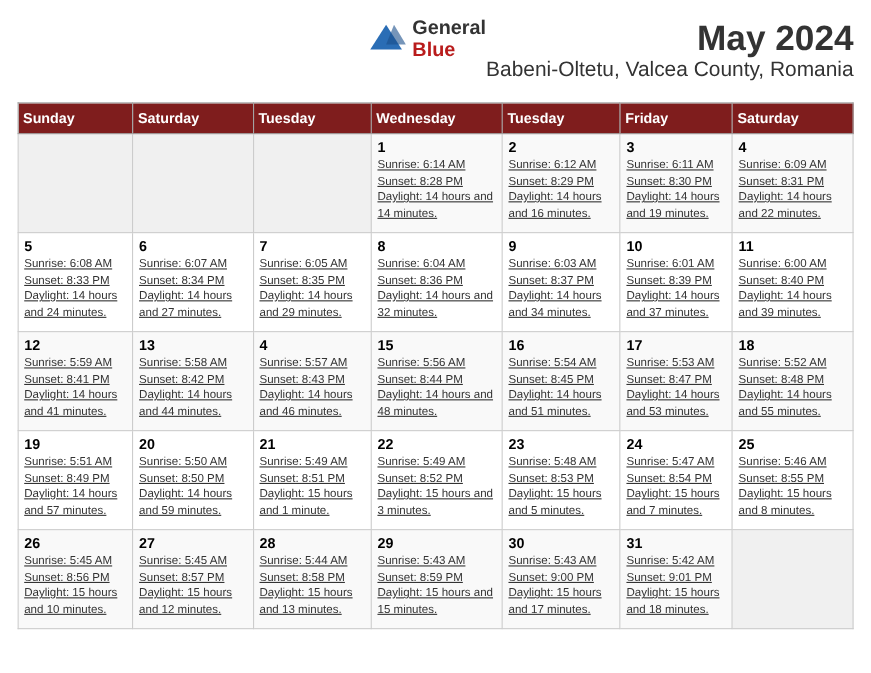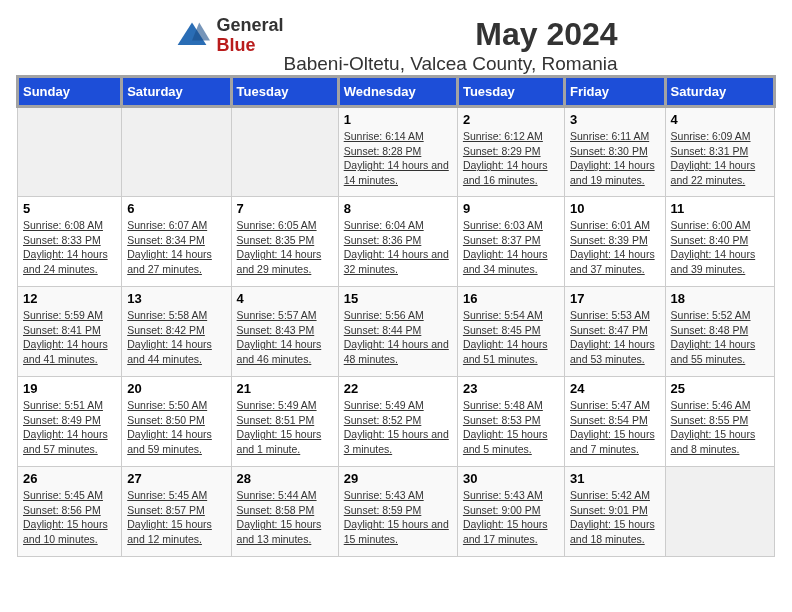--- a/index.html
+++ b/index.html
@@ -5,23 +5,23 @@
     * { box-sizing: border-box; margin: 0; padding: 0; }
     body {
       font-family: Arial, sans-serif;
       background: #fff;
       width: 792px;
       min-height: 612px;
       padding: 16px;
     }
     .header {
       display: flex;
-      justify-content: center;
+      justify-content: flex-end;
       align-items: flex-start;
-      margin-bottom: 0;
+      margin-bottom: 18px;
     }
     .logo {
       display: flex;
       align-items: center;
       gap: 6px;
     }
     .logo-text {
       display: flex;
       flex-direction: column;
       line-height: 1.1;
@@ -51,27 +51,27 @@
     .subtitle {
       font-size: 19px;
       color: #333;
     }
     table {
       width: 100%;
       border-collapse: collapse;
       font-size: 11px;
     }
     thead tr th {
-      background-color: #1d4ed8;
+      background-color: #7f1d1d;
       color: #fff;
       padding: 6px 4px;
       text-align: left;
       font-size: 13px;
       font-weight: bold;
-      border: 3px solid #a3a3a3;
+      border: 1px solid #a3a3a3;
     }
     tbody tr td {
       border: 1px solid #ccc;
       padding: 4px 5px;
       vertical-align: top;
       min-height: 70px;
       height: 90px;
       background: #fff;
     }
     tbody tr:nth-child(odd) td {

